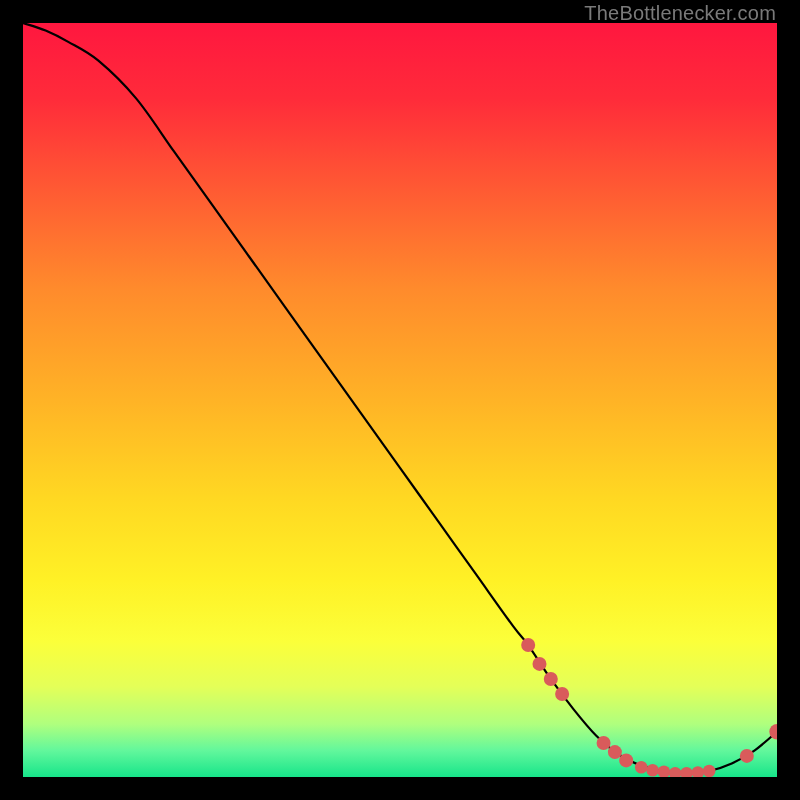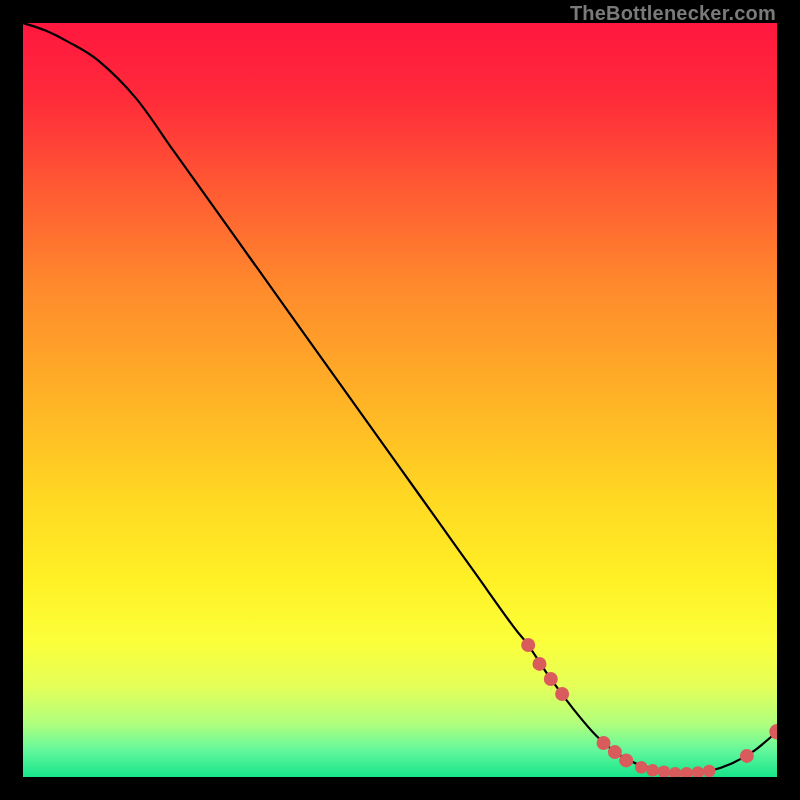--- a/index.html
+++ b/index.html
@@ -23,21 +23,21 @@
     top: 23px;
     width: 754px;
     height: 754px;
   }
   .watermark {
     position: absolute;
     top: 2px;
     right: 24px;
     color: #7a7a7a;
     font-size: 20px;
-    font-weight: 700;
+    font-weight: 400;
     letter-spacing: 0.2px;
     user-select: none;
   }
   svg { display: block; }
 </style>
 </head>
 <body>
 
 <div class="stage">
   <div class="watermark">TheBottlenecker.com</div>

